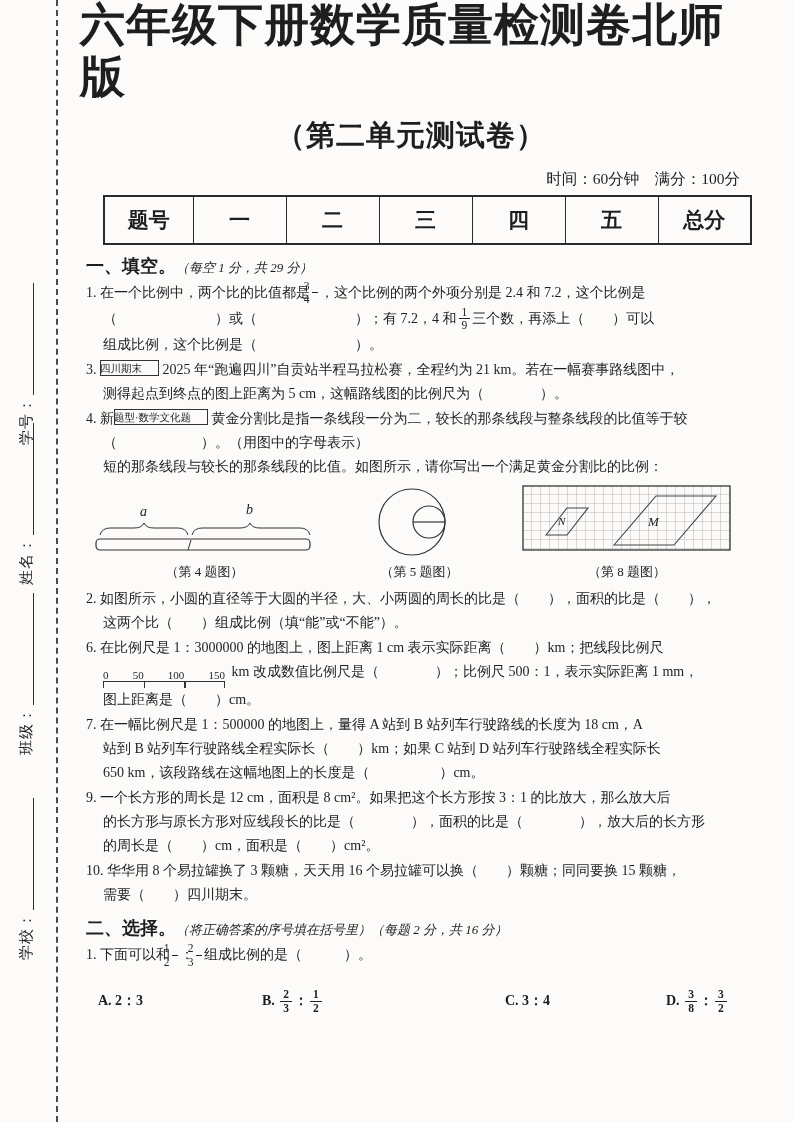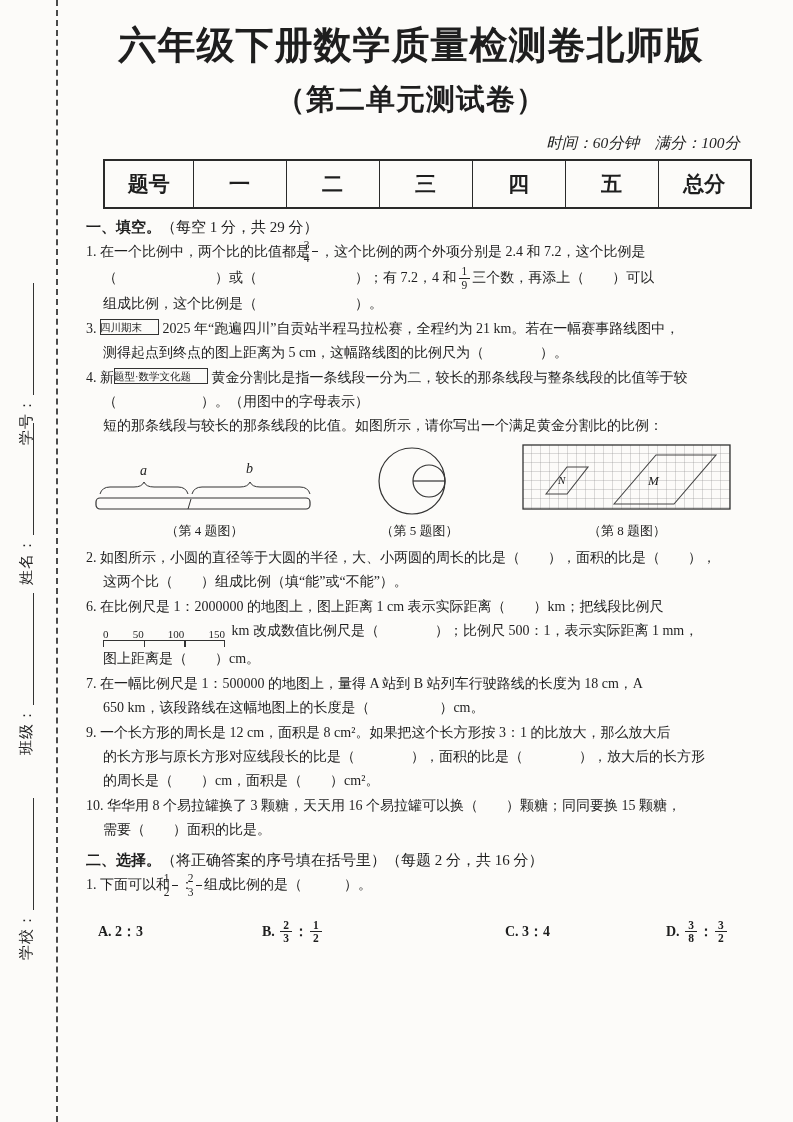--- a/index.html
+++ b/index.html
@@ -11,34 +11,34 @@
   
   .binding-line{position:absolute;left:56px;top:0;bottom:0;border-left:2px dashed #4a4a4a;}
   .side-field{
     position:absolute;left:-79px;width:210px;height:22px;
     transform:rotate(-90deg);display:flex;align-items:center;justify-content:flex-start;
     font-size:15px;color:#222;letter-spacing:1px;
   }
   .side-field .fill-line{display:inline-block;width:112px;height:14px;border-bottom:1.6px solid #333;margin-left:2px;}
   
   .content{position:absolute;left:80px;top:0;width:662px;}
-  .page-title{text-align:center;font-size:38px;font-weight:900;letter-spacing:1px;margin-top:24px;line-height:1.15;}
+  .page-title{font-size:45px;font-weight:900;letter-spacing:1px;line-height:1.15;}
   .page-subtitle{text-align:center;font-size:29px;font-weight:700;margin-top:12px;letter-spacing:1px;}
-  .info-line{text-align:right;font-size:15.5px;margin:13px 2px 5px 0;font-style:italic;}
+  .info-line{text-align:right;font-size:15.5px;margin:13px 2px 5px 0;}
   
   table.score-table{border-collapse:collapse;table-layout:fixed;width:647px;margin-left:23px;
     font-family:"Liberation Sans","DejaVu Sans",sans-serif;}
   table.score-table td{border:1.6px solid #2a2a2a;text-align:center;vertical-align:middle;}
   table.score-table{border:2px solid #2a2a2a;}
   tr.head-row td{height:44px;font-size:21px;font-weight:700;}
   tr.score-row td{height:34px;font-size:19px;font-weight:700;}
   
   .sec-heading{margin:9px 0 3px 6px;font-size:15px;}
-  .sec-heading .hb{font-weight:700;font-family:Liberation Serif, serif;font-size:15px;margin-top:36px;}
-  .sec-heading .hn{font-size:15px;}
+  .sec-heading .hb{font-weight:700;font-family:Liberation Serif, serif;font-size:18px;margin-top:36px;}
+  .sec-heading .hn{font-size:13px;font-style:italic;}
   .qblock{font-size:14px;line-height:24px;}
   .q{padding-left:17px;margin:0 0 1px 6px;}
   .q .qline{min-height:24px;}
   .q .qline:first-child{text-indent:-17px;}
   
   .frac{display:inline-block;text-align:center;vertical-align:middle;font-size:11.5px;line-height:1.1;margin:0 2px;position:relative;top:-1px;}
   .frac .fn{display:block;border-bottom:1px solid #222;padding:0 3px 0 3px;}
   .frac .fd{display:block;padding-top:0;}
   
   .badge{display:inline-block;border:1.2px solid #333;font-size:10.5px;line-height:14px;padding:0 16px;
@@ -164,46 +164,47 @@
         </svg>
         <div class="caption">（第 8 题图）</div>
       </div>
     </div>
 
     <div class="q">
         <div class="qline">2. 如图所示，小圆的直径等于大圆的半径，大、小两圆的周长的比是（　　），面积的比是（　　），</div>
         <div class="qline">这两个比（　　）组成比例（填“能”或“不能”）。</div>
       </div>
     <div class="q">
-        <div class="qline">6. 在比例尺是 1：2000000 的地图上，图上距离 1 cm 表示实际距离（　　）km；把线段比例尺</div>
+        <div class="qline">6. 在比例尺是 1：3000000 的地图上，图上距离 1 cm 表示实际距离（　　）km；把线段比例尺</div>
         <div class="qline"><span class="sbar"><span class="nums" style="display: flex;">
               <span>0</span>
               <span>50</span>
               <span>100</span>
               <span>150</span>
             </span><span class="bar" style="display: block;">
               <span class="tick" style="left: 0%;"></span>
               <span class="tick" style="left: 33.33%;"></span>
               <span class="tick" style="left: 66.66%;"></span>
               <span class="tick" style="left: calc(100% - 1.4px);"></span>
             </span></span> km 改成数值比例尺是（　　　　）；比例尺 500：1，表示实际距离 1 mm，</div>
         <div class="qline">图上距离是（　　）cm。</div>
       </div>
     <div class="q">
         <div class="qline">7. 在一幅比例尺是 1：500000 的地图上，量得 A 站到 B 站列车行驶路线的长度为 18 cm，A</div>
+        <div class="qline">站到 B 站列车行驶路线全程实际长（　　）km；如果 C 站到 D 站列车行驶路线全程实际长</div>
         <div class="qline">650 km，该段路线在这幅地图上的长度是（　　　　　）cm。</div>
       </div>
     <div class="q">
         <div class="qline">9. 一个长方形的周长是 12 cm，面积是 8 cm²。如果把这个长方形按 3：1 的比放大，那么放大后</div>
         <div class="qline">的长方形与原长方形对应线段长的比是（　　　　），面积的比是（　　　　），放大后的长方形</div>
         <div class="qline">的周长是（　　）cm，面积是（　　）cm²。</div>
       </div>
     <div class="q">
         <div class="qline">10. 华华用 8 个易拉罐换了 3 颗糖，天天用 16 个易拉罐可以换（　　）颗糖；同同要换 15 颗糖，</div>
-        <div class="qline">需要（　　）面积的比是。</div>
+        <div class="qline">需要（　　）四川期末。</div>
       </div>
   </div>
 
   <div class="sec-heading">
     <span class="hb">二、选择。</span><span class="hn">（将正确答案的序号填在括号里）（每题 2 分，共 16 分）</span>
   </div>
 
   <div class="qblock">
     <div class="q">
         <div class="qline">1. 下面可以和<span class="frac"><span class="fn">1</span><span class="fd">2</span></span>：<span class="frac"><span class="fn">2</span><span class="fd">3</span></span>组成比例的是（　　　）。</div>

